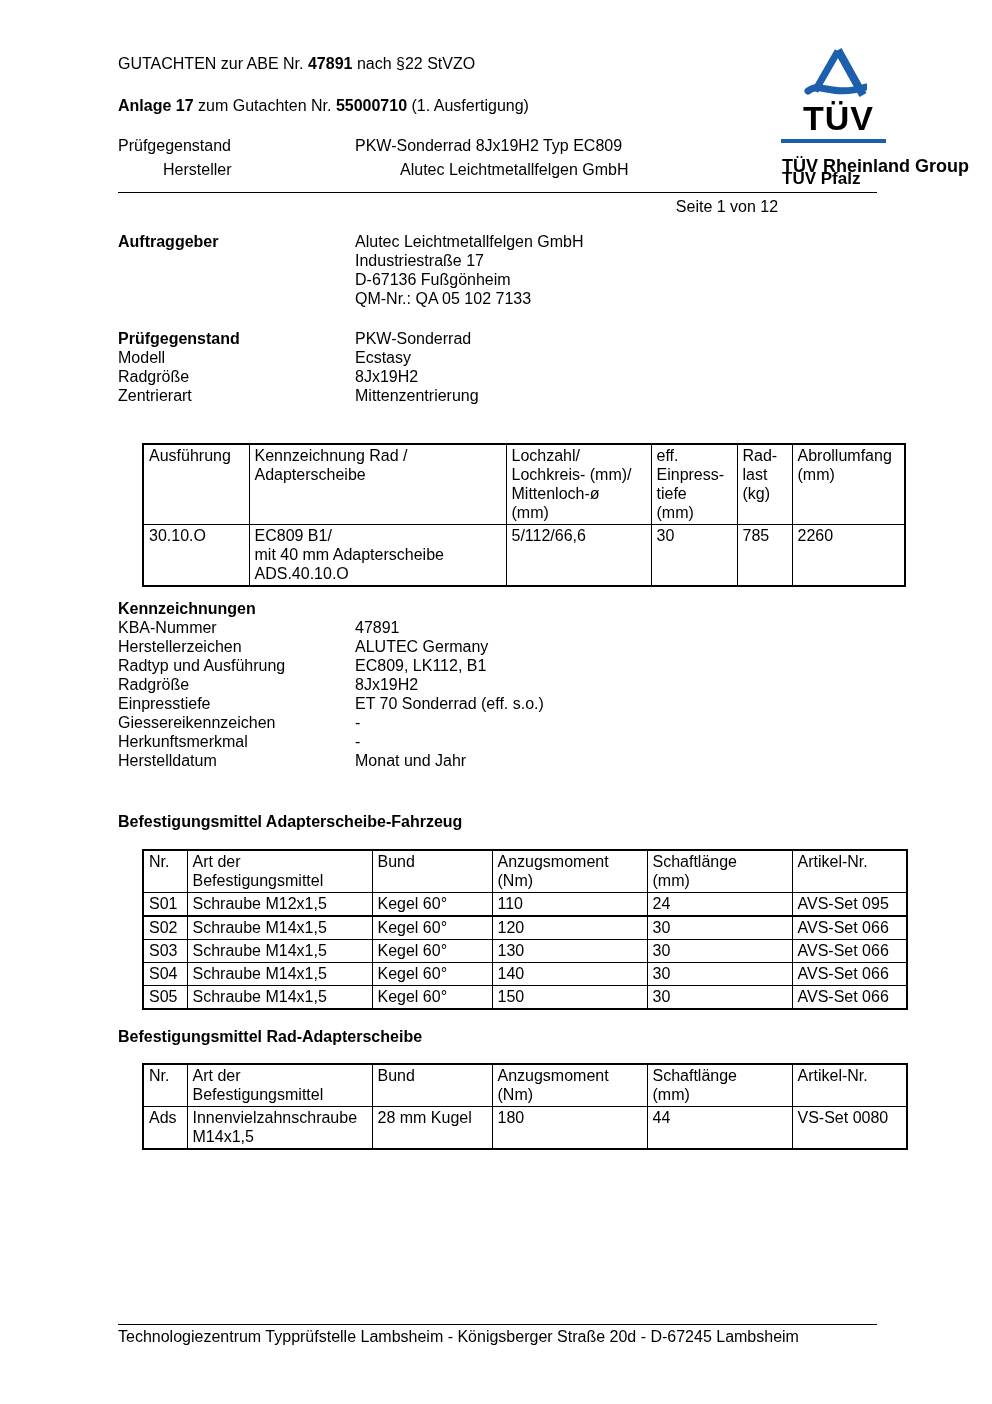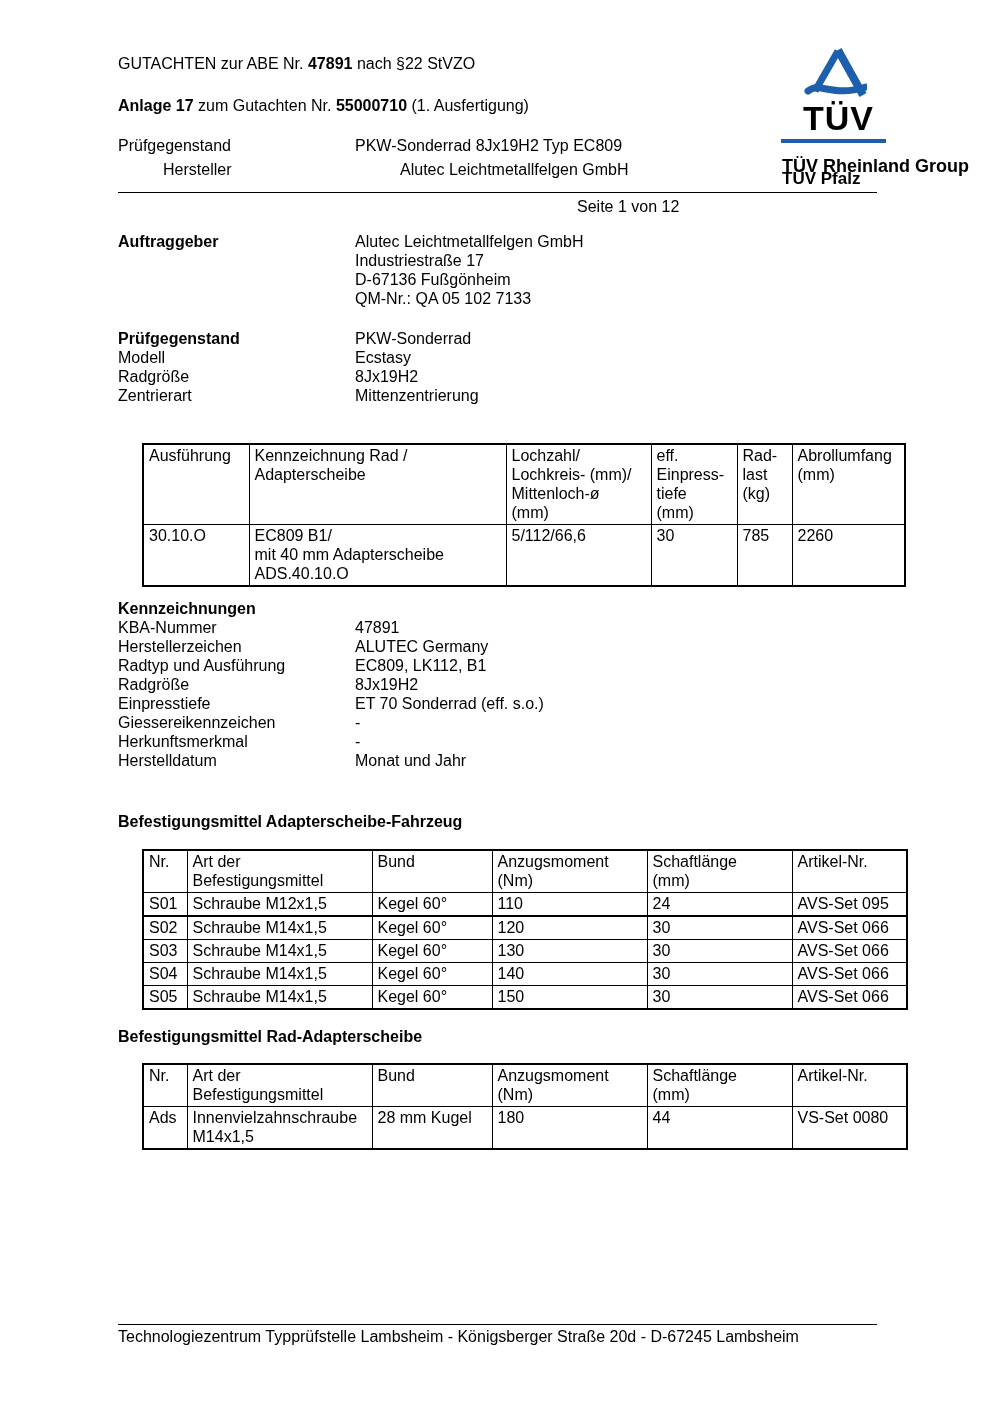--- a/index.html
+++ b/index.html
@@ -9,21 +9,21 @@
     background:#ffffff; color:#000;
     font-family:"Liberation Sans", sans-serif;
     font-size:16px; line-height:19px;
   }
   .abs { position:absolute; }
   .b { font-weight:bold; }
   .kv-row { white-space:nowrap; }
   .kv-label { display:inline-block; width:237px; vertical-align:top; }
   .kv-value { display:inline-block; vertical-align:top; }
   .rule { border-top:1.5px solid #000; }
-  .seite { width:300px; text-align:left; }
+  .seite { width:300px; text-align:center; }
 
   table { border-collapse:collapse; table-layout:fixed; }
   .doc-table { border:2px solid #000; background:#fff;margin-left:29px; }
   .doc-table td {
     border:1px solid #000; padding:1px 5px 2px 5px;
     vertical-align:top; white-space:pre-line;
     font-size:16px; line-height:19px;
   }
   tr.thick td { border-bottom-width:2px; }
 

